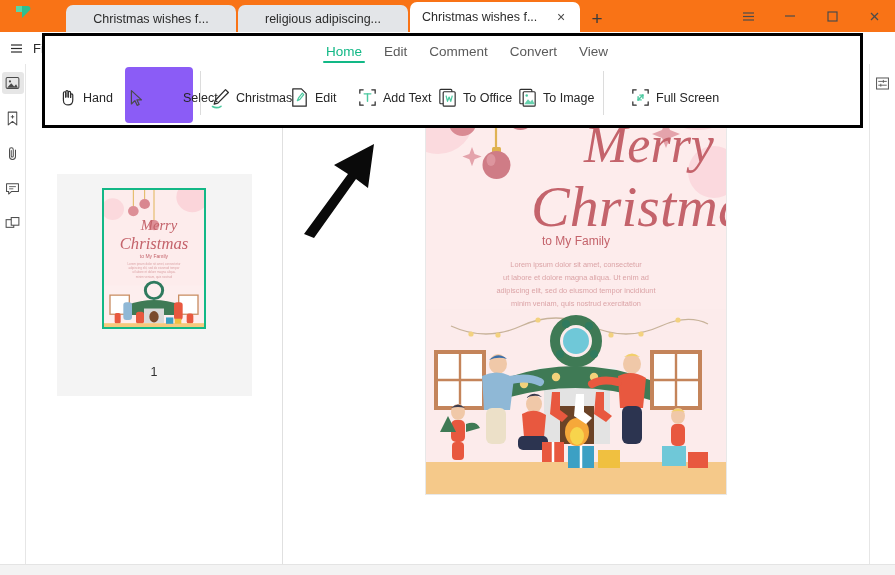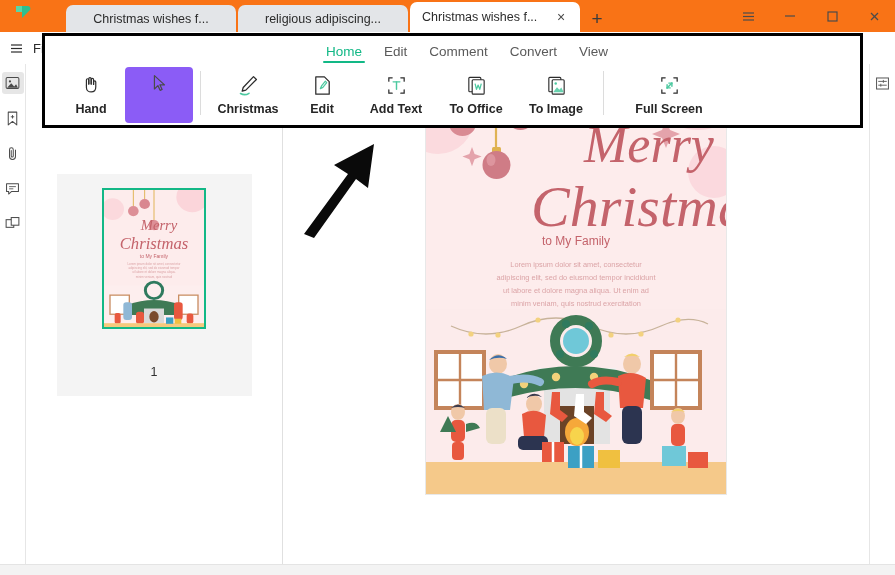--- a/index.html
+++ b/index.html
@@ -91,24 +91,23 @@
     position: relative;
   }
   .rtab.active { color: #12b886; }
   .rtab.active::after {
     content: ""; position: absolute; left: 6px; right: 6px; bottom: 4px;
     height: 2.5px; background: #12b886; border-radius: 2px;
   }
   .ribbon-body { display: flex; align-items: flex-start; height: 60px; padding-left: 12px; }
   .rbtn {
     width: 68px; height: 56px;
-    display: flex; flex-direction: column; align-items: center; justify-content: flex-start;
+    display: flex; flex-direction: row; align-items: center; justify-content: flex-start;
     padding-top: 5px; gap: 4px;
     border-radius: 4px;
-    font-weight: bold;
   }
   .rbtn.wide { width: 80px; }
   .rbtn.active { background: #8b5cf6; gap: 36px; }
   .rbtn .ricon { height: 26px; display: flex; align-items: center; justify-content: center; }
   .rbtn .rlabel { font-size: 12.5px; color: #262626; white-space: nowrap; }
   .rsep { width: 1px; height: 44px; background: #dcdcdc; margin: 4px 7px 0 7px; }
   .rspace { width: 18px; }
 
   
   .main {
@@ -677,22 +676,22 @@
         <line x1="155" y1="382" x2="155" y2="404" stroke="#fff" stroke-width="2.5"></line>
         <rect x="172" y="386" width="22" height="18" fill="#f0c040"></rect>
         <rect x="236" y="382" width="24" height="20" fill="#6fc8d8"></rect>
         <rect x="262" y="388" width="20" height="16" fill="#e8583f"></rect>
       </svg>
 
       
       <div style="position: absolute; left: 0px; right: 0px; top: 170px; text-align: center; color: rgb(196, 99, 107); font-size: 12px;">to My Family</div>
       <div style="position:absolute; left:36px; right:36px; top:195px; text-align:center; color:#dba3a6; font-size:7.4px; line-height:1.75;">
         <div>Lorem ipsum dolor sit amet, consectetur</div>
+        <div>ut labore et dolore magna aliqua. Ut enim ad</div>
         <div>adipiscing elit, sed do eiusmod tempor incididunt</div>
-        <div>ut labore et dolore magna aliqua. Ut enim ad</div>
         <div>minim veniam, quis nostrud exercitation</div>
       </div>
     </div>
 
     <div class="floatbtn">
       <svg width="19" height="19" viewBox="0 0 22 22">
         <rect x="2" y="2" width="11" height="11" rx="2" fill="#4aa3f0"></rect>
         <rect x="7" y="7" width="12" height="12" rx="2" fill="#1a73e8"></rect>
         <text x="13" y="16.5" font-size="9" fill="#fff" text-anchor="middle" font-family="Liberation Sans, sans-serif" font-weight="bold">W</text>
       </svg>

